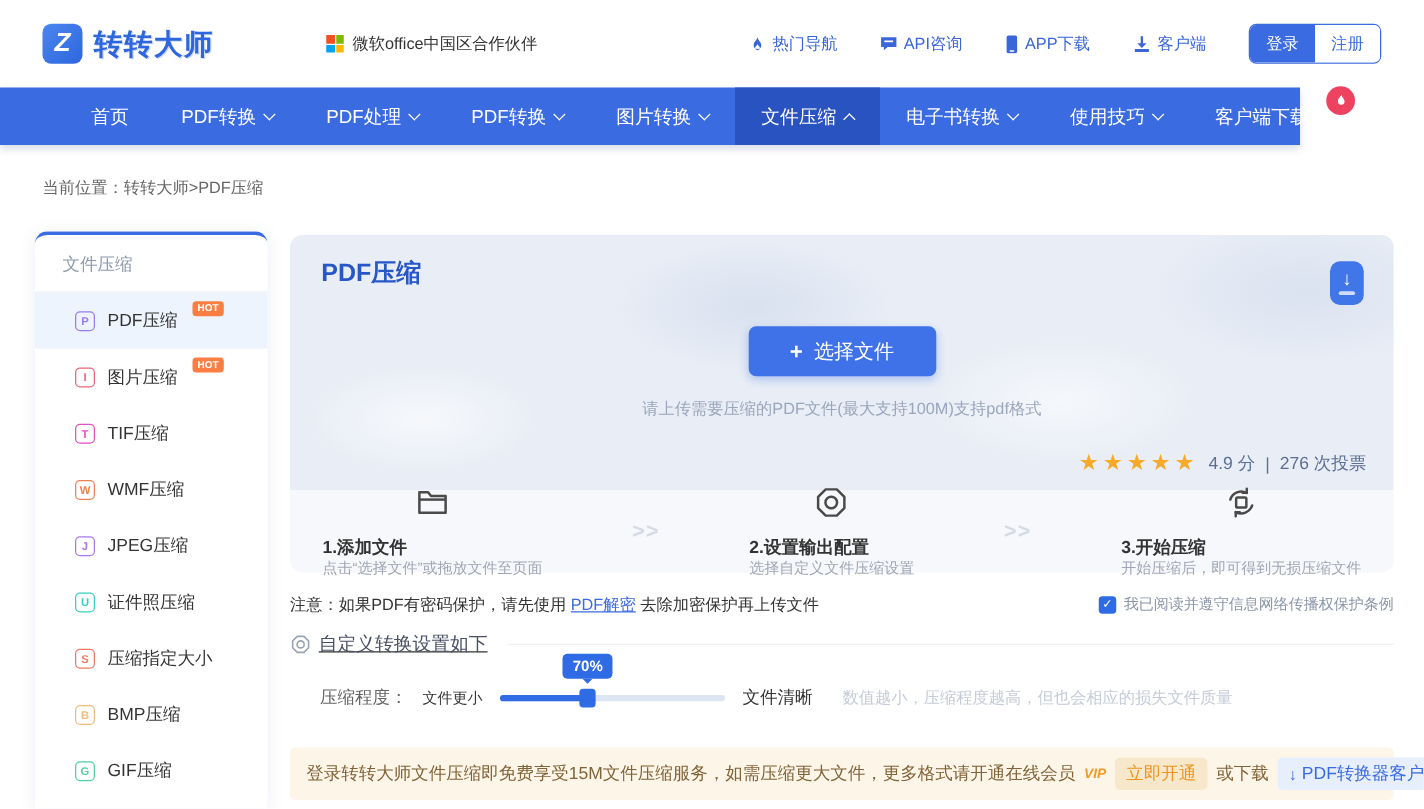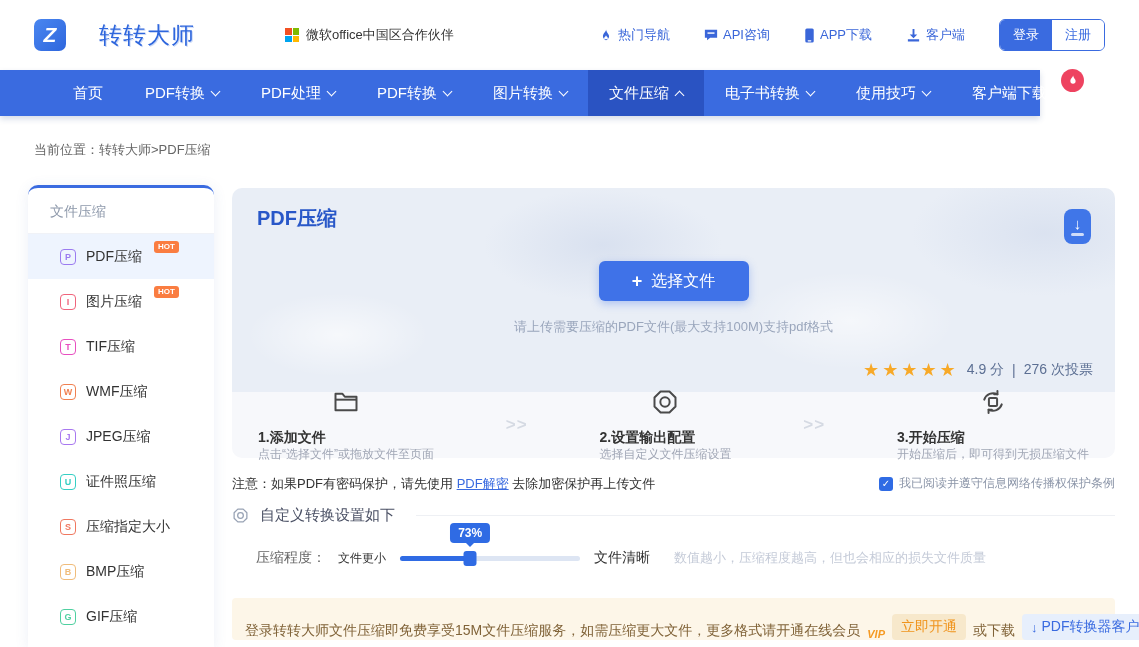--- a/index.html
+++ b/index.html
@@ -9,22 +9,22 @@
     background:#ffffff; position:relative; overflow:hidden; font-size:14px; color:#333;
   }
 
   
   .header { position:absolute; top:0; left:0; width:1139px; height:70px; background:#fff;
     display:flex; align-items:center; padding:0 34px; }
   .brand { display:flex; align-items:center; gap:9px; cursor:pointer; }
   .logo-badge { width:32px; height:32px; background:linear-gradient(135deg,#4a86f0,#2e66dd);
     border-radius:7px; color:#fff; font-weight:bold; font-size:21px; display:flex;
     align-items:center; justify-content:center; font-style:italic; }
-  .logo-text { color:#2e66dd; font-size:23px; font-weight:normal; letter-spacing:1px;
-    text-shadow:1px 1px 0 rgba(46,102,221,.25);margin-left:24px; }
+  .logo-text { color:#2e66dd; font-size:23px; font-weight:bold; letter-spacing:1px;
+    text-shadow:1px 1px 0 rgba(46,102,221,.25); }
   .partner { display:flex; align-items:center; gap:7px; margin-left:42px; font-size:13px; color:#333;padding-left:48px; }
   .ms-logo { width:14px; height:14px; display:grid; grid-template-columns:6.5px 6.5px; grid-gap:1px; }
   .ms-logo i { width:6.5px; height:6.5px; }
   .header-right { margin-left:auto; display:flex; align-items:center; gap:34px; }
   .hlink { display:flex; align-items:center; gap:5px; color:#3a66d9; font-size:13px; cursor:pointer; }
   .hlink svg { display:block; }
   .auth { display:flex; border:1px solid #3a6be0; border-radius:6px; overflow:hidden; }
   .auth .login { background:#3a6be0; color:#fff; font-size:13px; padding:6px 13px; cursor:pointer; }
   .auth .register { background:#fff; color:#3a6be0; font-size:13px; padding:6px 13px; cursor:pointer; }
 
@@ -98,21 +98,21 @@
     justify-content:space-between; align-items:flex-start; }
   .note { font-size:13px; color:#333; }
   .note a { color:#3a6be0; text-decoration:underline; cursor:pointer; }
   .agreement { display:flex; align-items:center; gap:6px; cursor:pointer; }
   .checkbox { width:14px; height:14px; background:#2f6be4; border-radius:3px; color:#fff;
     font-size:10px; display:flex; align-items:center; justify-content:center; }
   .agreement-label { font-size:12px; color:#8b95a8; }
 
   
   .settings-row { position:absolute; left:232px; top:506px; width:883px; display:flex;
-    align-items:center; gap:11px; }
+    align-items:center; gap:6px;text-decoration:underline; }
   .settings-row svg { display:block; }
   .settings-title { font-size:15px; color:#4a5064; }
   .settings-line { flex:1; height:1px; background:#eef0f4; margin-left:10px; }
 
   
   .slider-row { position:absolute; left:232px; top:534px; width:883px; height:48px;
     display:flex; align-items:center; }
   .slider-label { color:#666; font-size:14px; margin-left:24px; }
   .slider-left { color:#333; font-size:12px; margin-left:12px; }
   .slider { position:relative; width:180px; height:14px; margin:0 14px; cursor:pointer; }
@@ -126,21 +126,21 @@
     background:#2f6be4; color:#fff; font-size:12px; font-weight:bold; padding:3px 8px;
     border-radius:4px; white-space:nowrap; }
   .slider .tooltip:after { content:""; position:absolute; left:50%; bottom:-4px;
     transform:translateX(-50%); border:4px solid transparent; border-top-color:#2f6be4;
     border-bottom:none; }
   .slider-right { color:#333; font-size:14px; }
   .slider-hint { color:#c5cbd8; font-size:13px; margin-left:24px; }
 
   
   .banner { position:absolute; left:232px; top:598px; width:883px; height:42px;
-    background:#fdf6e8; border-radius:4px; display:flex; align-items:flex-end;
+    background:#fdf6e8; border-radius:4px; display:flex; align-items:center;
     padding:0 13px; gap:7px; font-size:14px; color:#806338; white-space:nowrap; }
   .vip-ico { color:#f59a23; font-weight:bold; font-style:italic; font-size:11px; }
   .pill-orange { background:#f7e8cb; color:#f0941d; padding:4px 9px; border-radius:4px; cursor:pointer; }
   .pill-blue { background:#e7effc; color:#3a6be0; padding:4px 9px; border-radius:4px;
     display:flex; align-items:center; gap:4px; cursor:pointer; }
   .pill-blue .dl { font-weight:bold; font-size:13px; }
 </style>
 </head>
 <body>
 
@@ -357,21 +357,21 @@
       <circle cx="12" cy="12" r="4"></circle>
   </svg>
   <span class="settings-title">自定义转换设置如下</span>
   <span class="settings-line"></span>
 </div>
 
 <div class="slider-row">
   <span class="slider-label">压缩程度：</span>
   <span class="slider-left">文件更小</span>
   <div class="slider">
-    <span class="tooltip">73%</span>
+    <span class="tooltip">70%</span>
     <span class="track"></span>
     <span class="fill"></span>
     <span class="handle"></span>
   </div>
   <span class="slider-right">文件清晰</span>
   <span class="slider-hint">数值越小，压缩程度越高，但也会相应的损失文件质量</span>
 </div>
 
 <div class="banner">
   <span>登录转转大师文件压缩即免费享受15M文件压缩服务，如需压缩更大文件，更多格式请开通在线会员</span>

